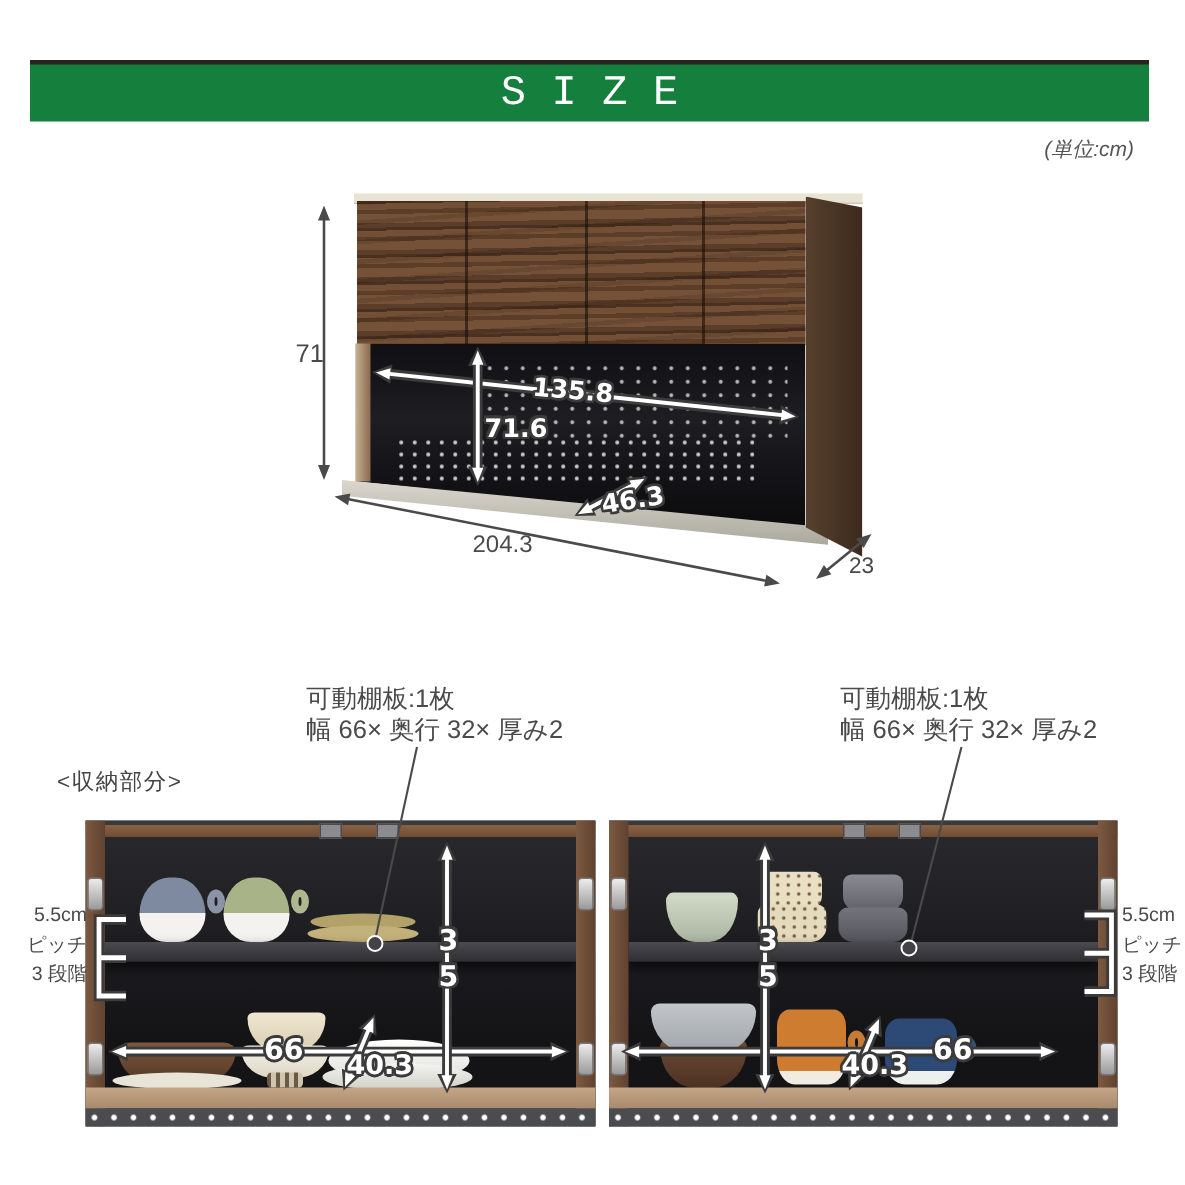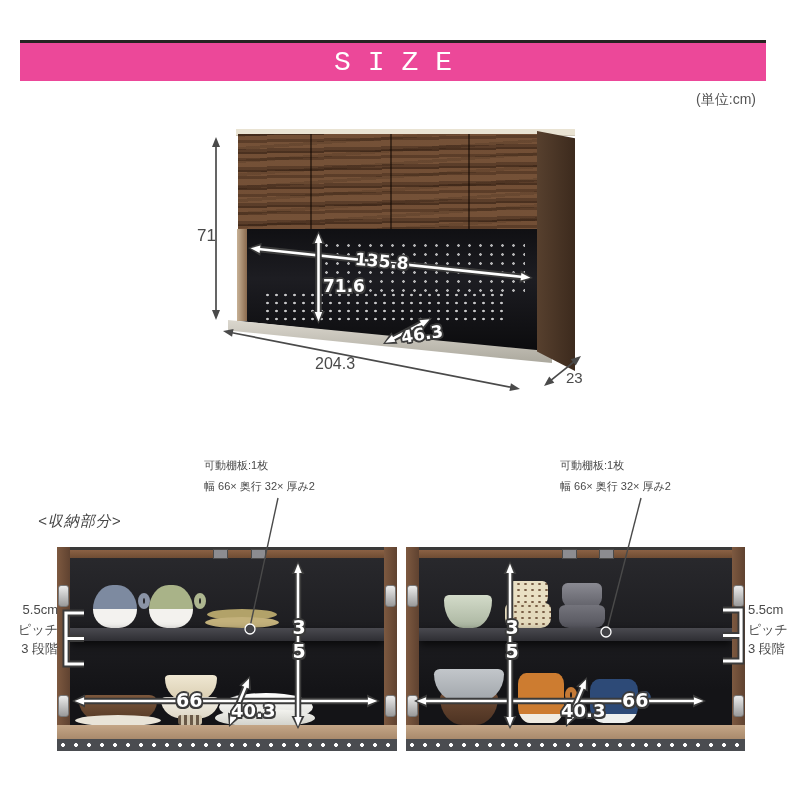--- a/index.html
+++ b/index.html
@@ -1,34 +1,34 @@
 <!DOCTYPE html>
 <html><head>
 <meta charset="utf-8">
 <style>
   html,body{margin:0;padding:0;background:#fff;}
   .page{position:relative;width:790px;height:790px;background:#fff;overflow:hidden;
         font-family:"Liberation Sans","DejaVu Sans",sans-serif;color:#4a4a4a;}
   
   .size-bar{position:absolute;left:20px;top:40px;width:746px;height:41px;
-            background:#ec4899;border-top:3px solid #262321;box-sizing:border-box;
+            background:#15803d;border-top:3px solid #262321;box-sizing:border-box;
             display:flex;align-items:center;justify-content:center;}
   .size-title{color:#fff;font-family:"Liberation Mono","DejaVu Sans Mono",monospace;
               font-size:28px;letter-spacing:17px;margin-left:17px;font-weight:400;}
-  .unit-note{position:absolute;right:34px;top:91px;font-size:14px;color:#555;}
+  .unit-note{position:absolute;right:34px;top:91px;font-size:14px;color:#555;font-style:italic;}
   .dim-dark{position:absolute;font-size:16px;color:#4a4a4a;z-index:6;}
   .dim-white{position:absolute;font-size:17px;font-weight:700;color:#fff;z-index:6;
     font-family:"DejaVu Sans",sans-serif;
     text-shadow:-1.5px -1.5px 0 #3b3b3b,1.5px -1.5px 0 #3b3b3b,-1.5px 1.5px 0 #3b3b3b,
                  1.5px 1.5px 0 #3b3b3b,-1.8px 0 0 #3b3b3b,1.8px 0 0 #3b3b3b,
                  0 -1.8px 0 #3b3b3b,0 1.8px 0 #3b3b3b;}
   .vert{writing-mode:vertical-rl;text-orientation:upright;letter-spacing:2px;}
-  .note{position:absolute;font-size:11px;line-height:21px;color:#4a4a4a;z-index:6;white-space:nowrap;}
+  .note{position:absolute;font-size:17px;line-height:21px;color:#4a4a4a;z-index:6;white-space:nowrap;}
   .pitch{position:absolute;font-size:13px;line-height:19.5px;color:#4a4a4a;z-index:6;width:56px;}
-  .heading{position:absolute;font-size:15px;color:#444;z-index:6;letter-spacing:1px;font-style:italic;}
+  .heading{position:absolute;font-size:15px;color:#444;z-index:6;letter-spacing:1px;}
   
   .cab-top{position:absolute;left:236px;top:129px;width:339px;height:6px;
            background:#e9e3d3;border-bottom:1px solid #cfc8b8;z-index:2;}
   .cab-doors{position:absolute;left:238px;top:134px;width:299px;height:96px;z-index:2;
     background-color:#6b4a33;
     background-image:
       repeating-linear-gradient(179deg, rgba(35,18,8,.45) 0 2px, rgba(128,88,58,.35) 2px 6px,
         rgba(58,34,18,.32) 6px 9px, rgba(150,106,70,.22) 9px 15px, rgba(35,18,8,.22) 15px 18px),
       repeating-linear-gradient(176deg, rgba(20,10,4,.18) 0 3px, transparent 3px 13px);}
   .door-gap{position:absolute;top:0;width:2px;height:100%;background:rgba(18,9,4,.55);}

